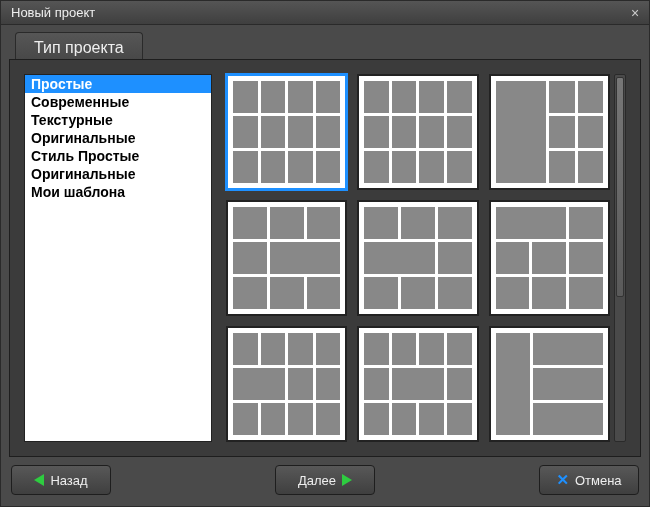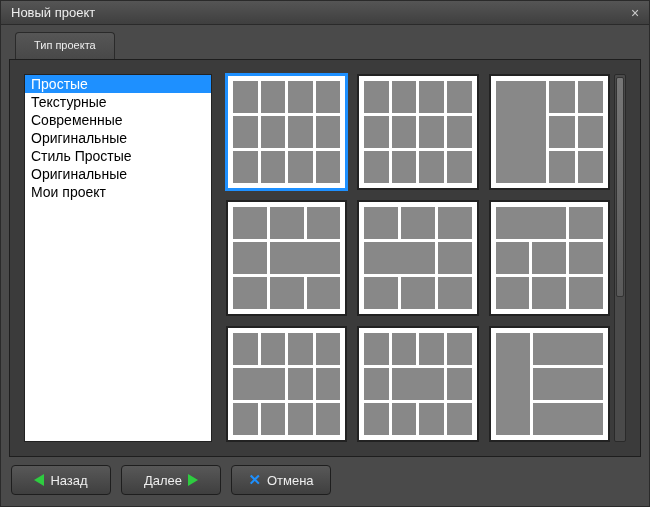--- a/index.html
+++ b/index.html
@@ -30,39 +30,40 @@
       display: flex; gap: 4px;
       padding: 6px 14px 0 14px;
       height: 34px;
     }
     .tab {
       padding: 6px 18px 4px 18px;
       background: linear-gradient(#565656, #484848);
       border: 1px solid #2a2a2a;
       border-bottom: none;
       border-radius: 4px 4px 0 0;
-      color: #eee; font-size: 11px;
+      color: #eee; font-size: 16px;
       cursor: pointer;
       position: relative;
       top: 1px;
     }
     .tab.active {
       background: #3b3b3b;
       border-color: #1e1e1e;
       z-index: 2;
     }
     .content {
       margin: 0 8px 8px 8px;
       background: #3b3b3b;
       border: 1px solid #1e1e1e;
       height: 398px;
       display: flex;
       padding: 14px;
       gap: 14px;
       position: relative;
+      font-weight: bold;
     }
     .leftlist {
       width: 188px; height: 100%;
       background: #fff; color: #000;
       border: 1px solid #222;
       overflow-y: auto;
       font-family: "Segoe UI", Arial, sans-serif;
       font-size: 14px;
     }
     .list-item {
@@ -125,21 +126,21 @@
       position: relative;
     }
     .scrollthumb {
       position: absolute; left: 1px; right: 1px;
       top: 2px; height: 60%;
       background: linear-gradient(#777, #5a5a5a);
       border-radius: 2px;
       border: 1px solid #333;
     }
     .buttons {
-      display: flex; justify-content: flex-start; gap: 10px;
+      display: flex; justify-content: space-between; gap: 10px;
       padding: 0 10px 8px 10px;
     }
     .btn {
       min-width: 100px; height: 30px;
       background: linear-gradient(#585858, #3f3f3f);
       border: 1px solid #1e1e1e;
       border-radius: 4px;
       color: #eee; font-size: 13px;
       display: flex; align-items: center; justify-content: center;
       gap: 6px; cursor: pointer;
@@ -169,26 +170,26 @@
   <div class="close-x">×</div>
 </div>
 
 <div class="tabs">
   <div class="tab">Тип проекта</div>
 </div>
 
 <div class="content">
   <div class="leftlist">
     <div class="list-item selected">Простые</div>
+    <div class="list-item">Современные</div>
     <div class="list-item">Текстурные</div>
-    <div class="list-item">Современные</div>
     <div class="list-item">Оригинальные</div>
     <div class="list-item">Стиль Простые</div>
     <div class="list-item">Оригинальные</div>
-    <div class="list-item">Мои проект</div>
+    <div class="list-item">Мои шаблона</div>
   </div>
 
   <div class="gallery-wrap">
     <div class="gallery">
       <div class="thumb t1 selected">
         <div class="cell c2"></div>
           <div class="cell c3"></div>
           <div class="cell c1"></div>
           <div class="cell c4"></div>
         <div class="cell c5"></div>

